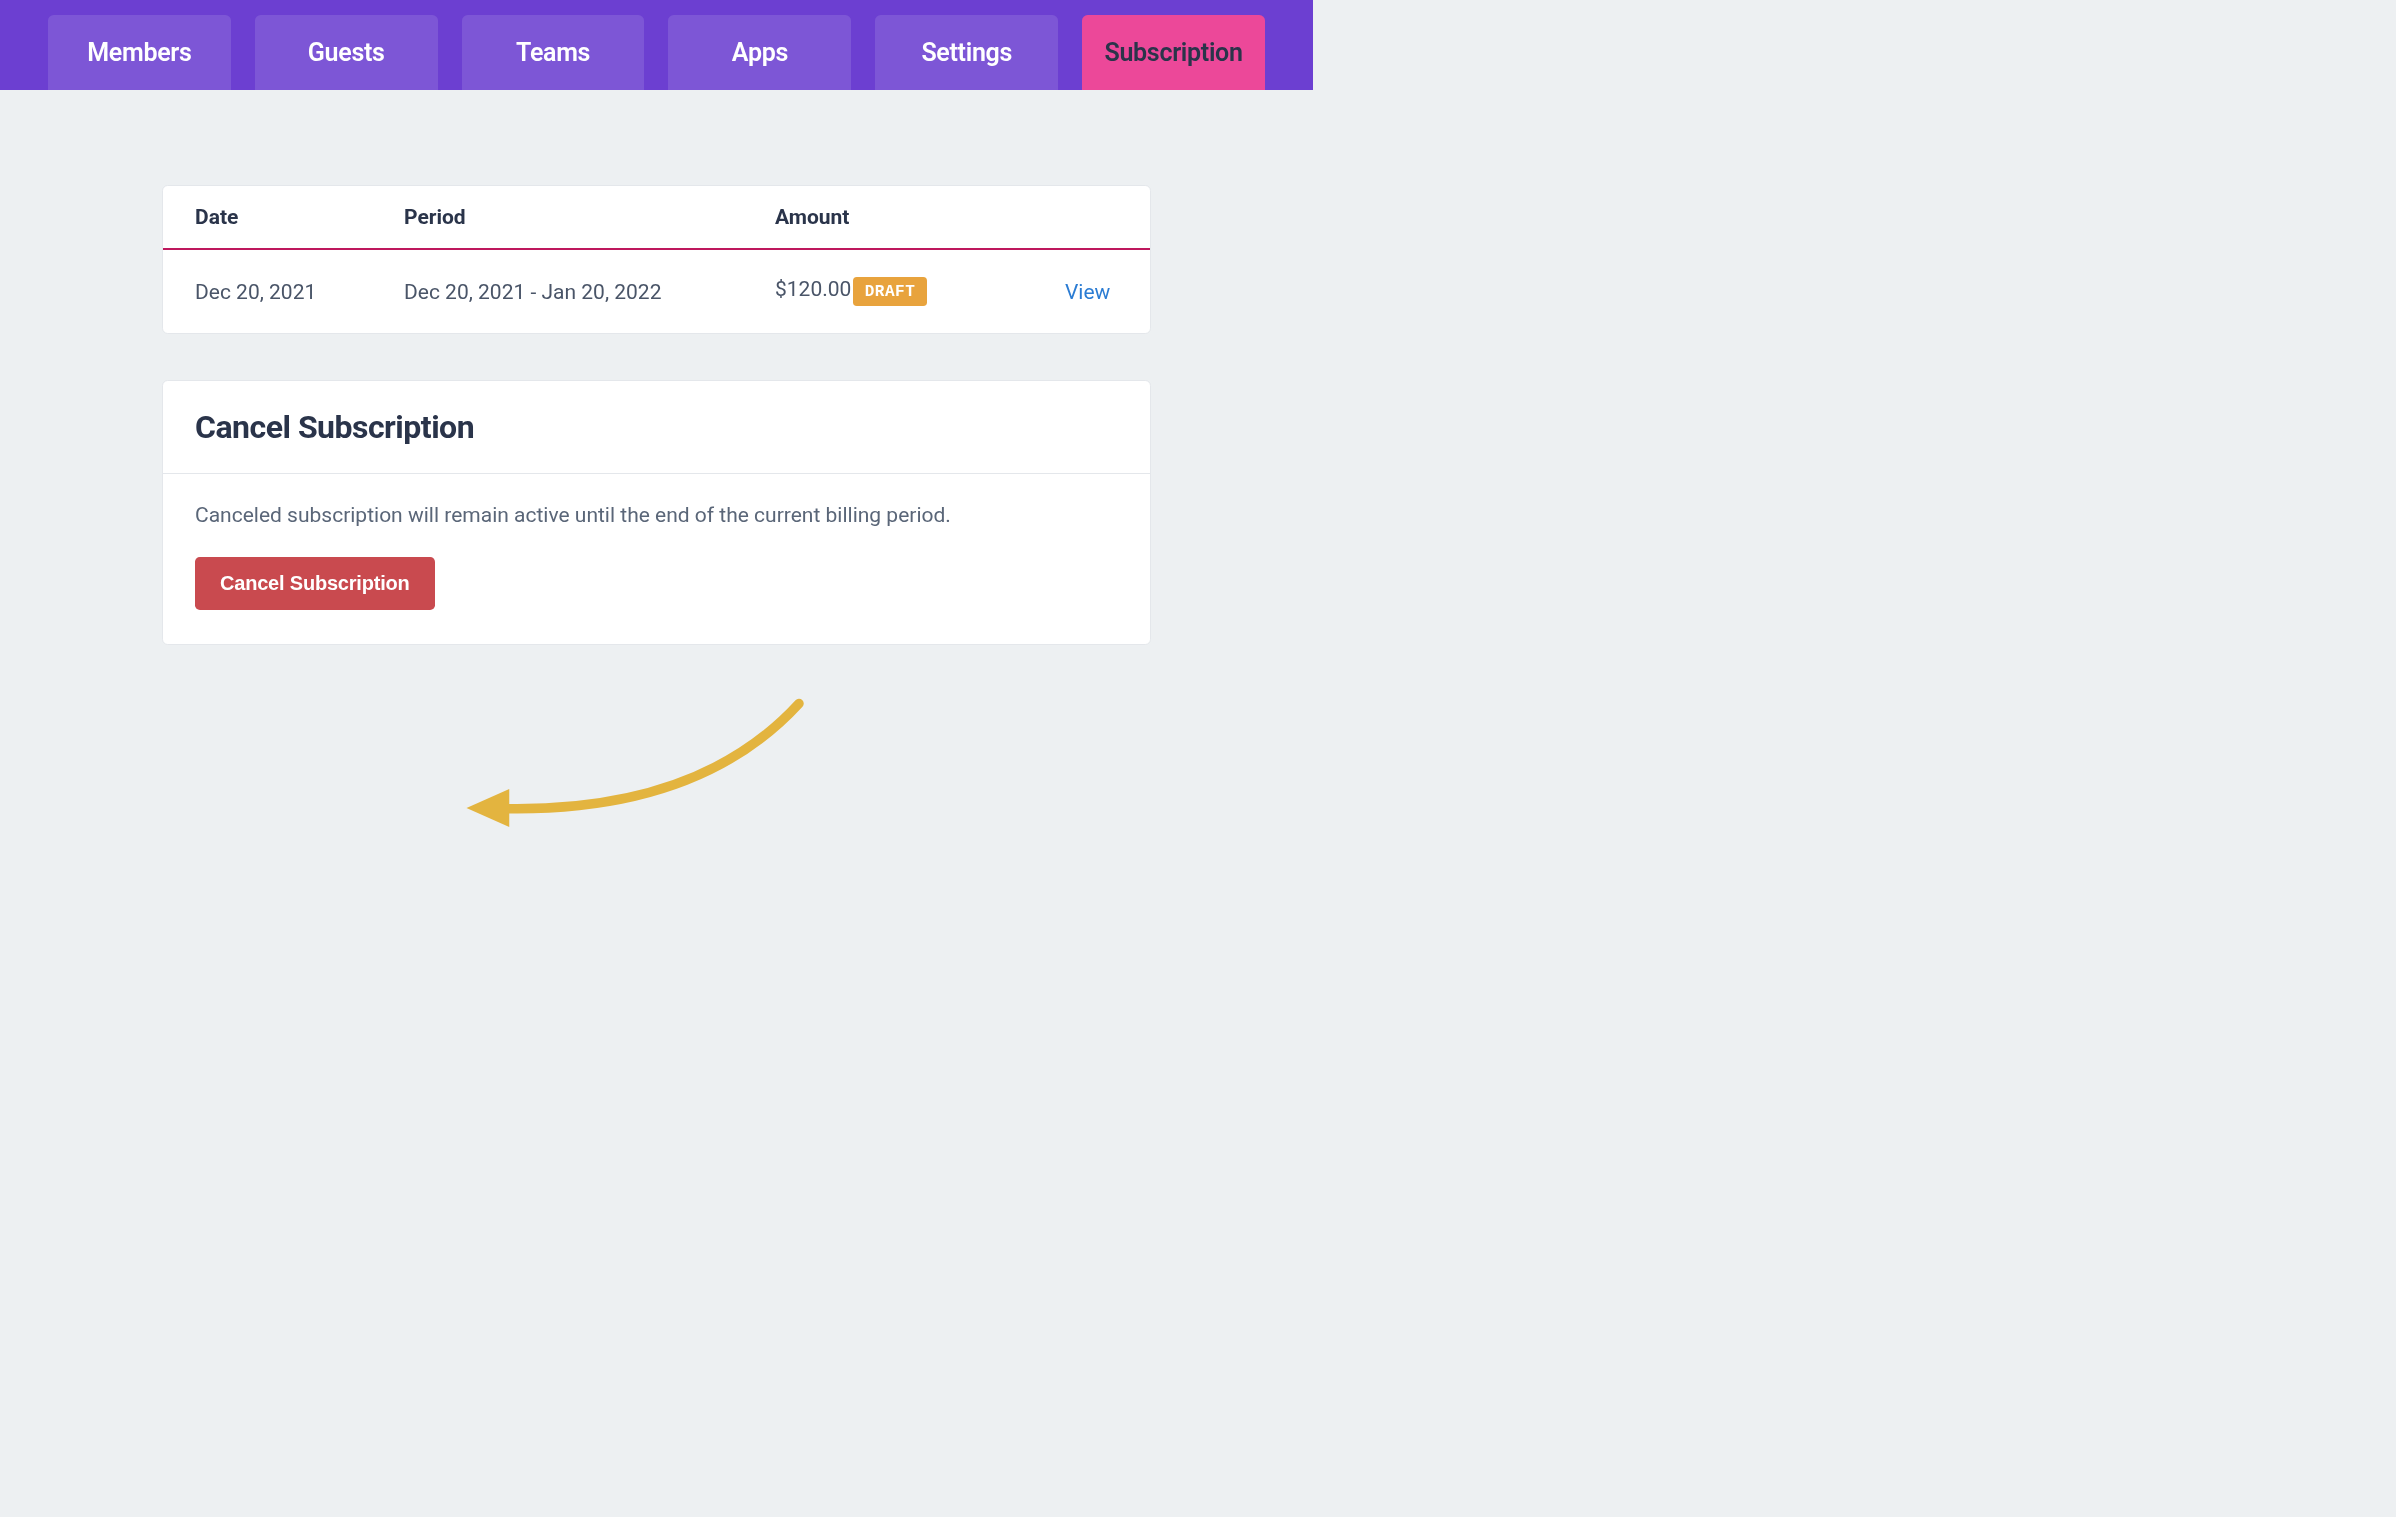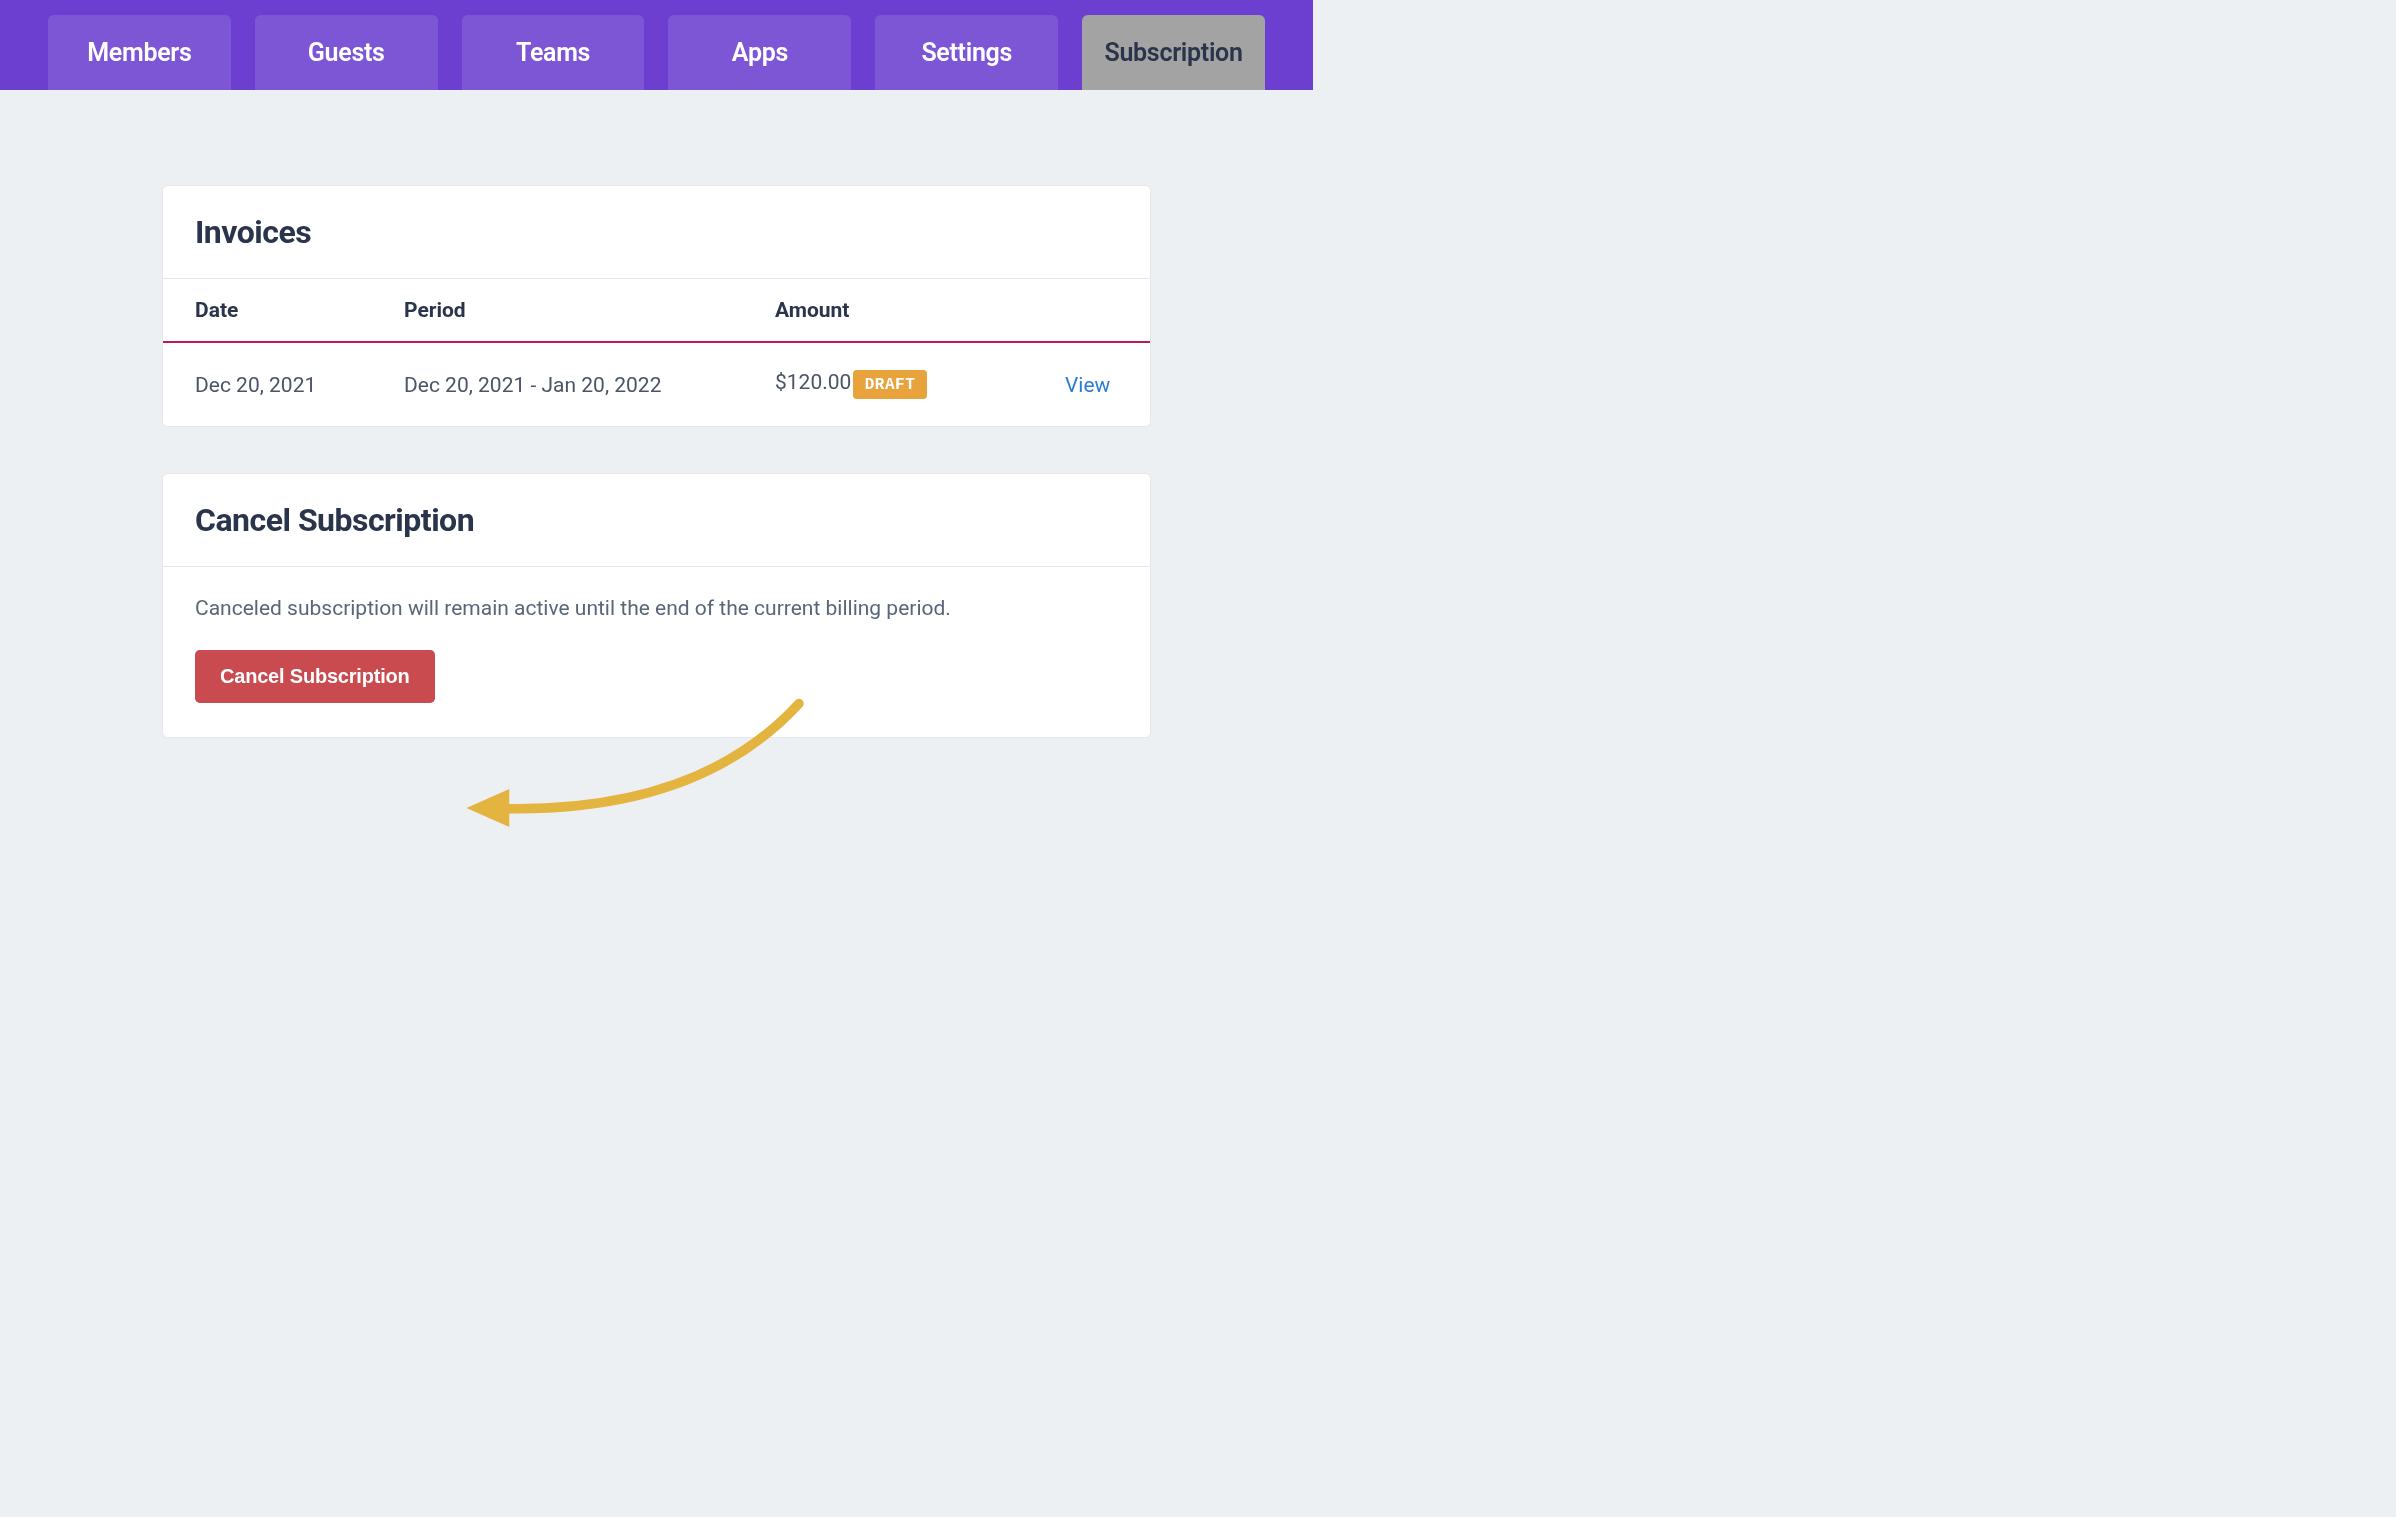--- a/index.html
+++ b/index.html
@@ -27,21 +27,21 @@
       font-size: 25px;
       font-weight: 600;
       padding: 23px 0;
       text-align: center;
       border-radius: 5.7px 5.7px 0 0;
       cursor: pointer;
       flex: 1;
       letter-spacing: -0.3px;
     }
     .tab.active {
-      background: #a3a3a3;
+      background: #ec4899;
       color: #2a344a;
     }
     .content {
       padding: 95px 162px 0 162px;
     }
     .card {
       background: #ffffff;
       border: 1px solid #e4e7eb;
       border-radius: 5.7px;
       margin-bottom: 46px;
@@ -140,23 +140,20 @@
   <div class="tab">Teams</div>
   <div class="tab">Apps</div>
   <div class="tab">Settings</div>
   <div class="tab active">Subscription</div>
 </div>
 
 <div class="content-wrapper">
 <div class="content">
 
   <div class="card">
-    <div class="card-header">
-      <div class="card-title">Invoices</div>
-    </div>
     <div class="table-header">
       <div class="th col-date">Date</div>
       <div class="th col-period">Period</div>
       <div class="th col-amount">Amount</div>
       <div class="th col-action"></div>
     </div>
     <div class="table-row">
       <div class="td col-date">Dec 20, 2021</div>
       <div class="td col-period">Dec 20, 2021 - Jan 20, 2022</div>
       <div class="td col-amount amount-cell">

